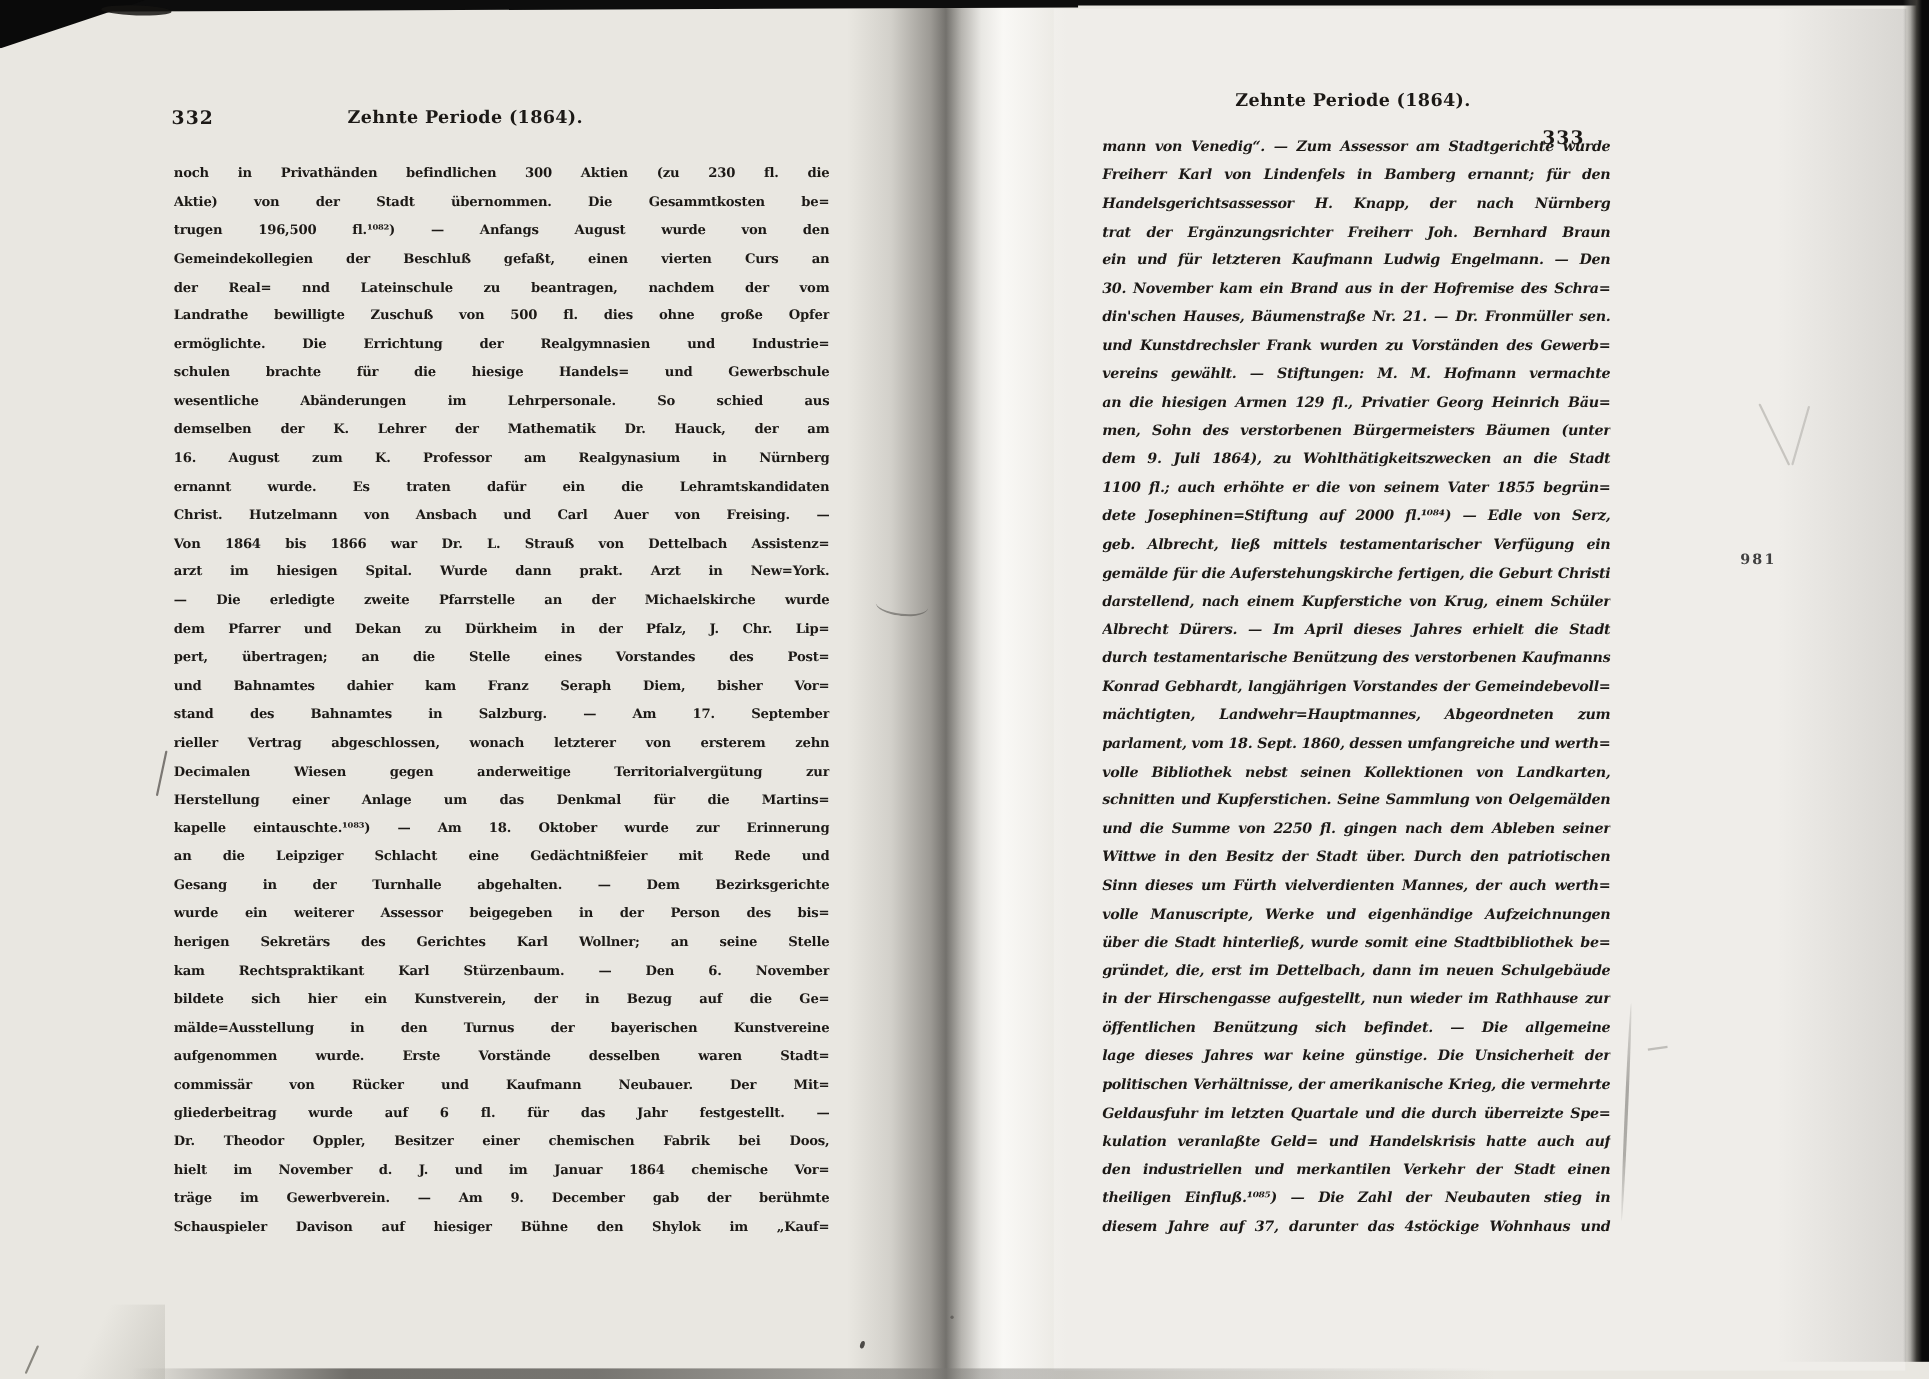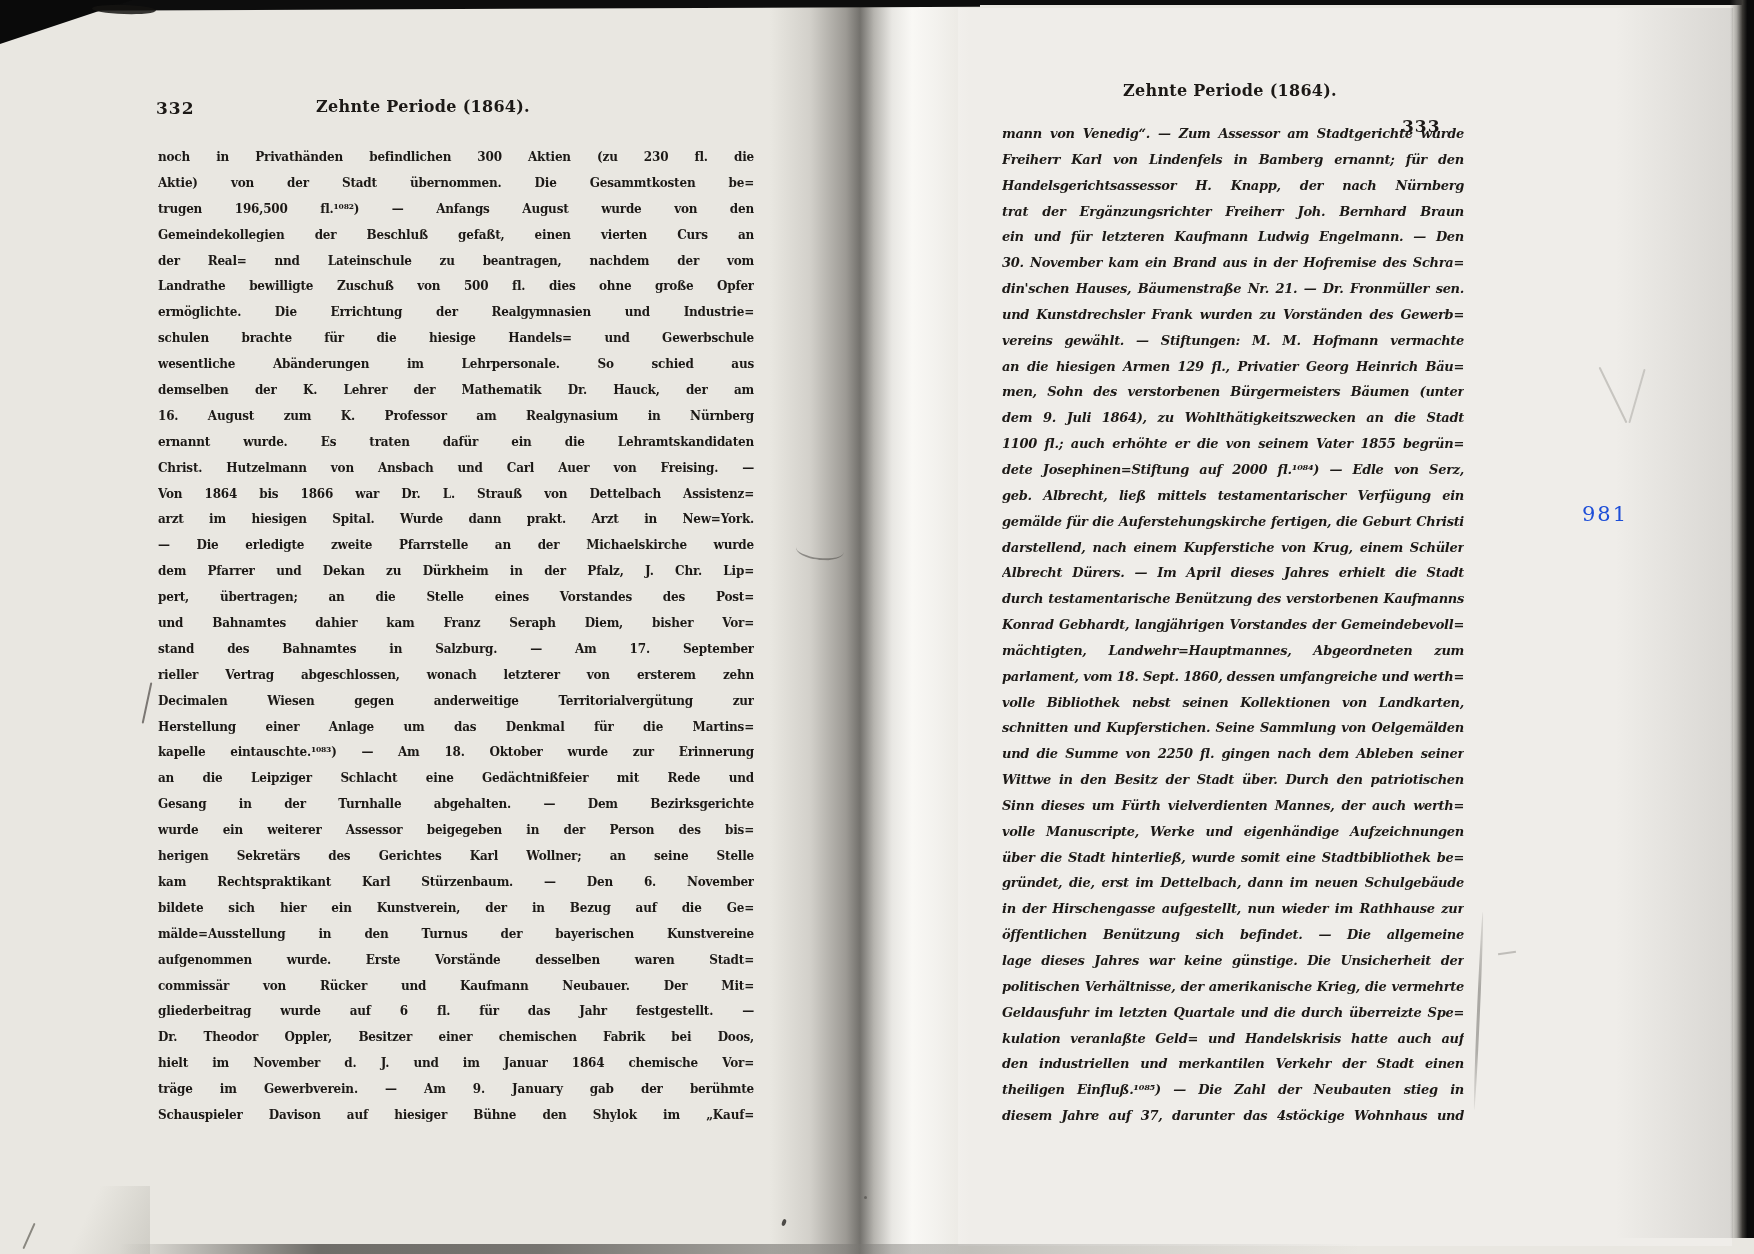--- a/index.html
+++ b/index.html
@@ -49,21 +49,21 @@
   .tb-right .line{height:25.85px;}
   
   .slash-left{position:absolute;left:146px;top:682px;width:2px;height:42px;background:rgba(85,82,77,.75);transform:rotate(12deg);border-radius:2px;}
   .gutter-curve{position:absolute;left:796px;top:540px;width:48px;height:18px;border-bottom:2px solid rgba(80,78,74,.55);border-radius:0 0 100% 100%;transform:rotate(6deg);}
   .v-mark-a{position:absolute;left:1612px;top:364px;width:2px;height:62px;background:rgba(150,148,142,.45);transform:rotate(-26deg);border-radius:2px;}
   .v-mark-b{position:absolute;left:1636px;top:368px;width:2px;height:56px;background:rgba(150,148,142,.4);transform:rotate(16deg);border-radius:2px;}
   .long-curve{position:absolute;left:1477px;top:912px;width:3px;height:198px;
     background:linear-gradient(180deg,rgba(110,108,103,.15),rgba(110,108,103,.55) 40%,rgba(110,108,103,.5) 70%,rgba(110,108,103,.1));
     border-radius:50%;transform:rotate(2.5deg);}
   .tick-mark{position:absolute;left:1498px;top:952px;width:18px;height:2px;background:rgba(120,118,112,.4);transform:rotate(-8deg);}
-  .ghost-text{position:absolute;left:1582px;top:502px;font-size:21px;font-weight:normal;color:#1d4ed8;letter-spacing:2px;}
+  .ghost-text{position:absolute;left:1582px;top:502px;font-size:13px;font-weight:bold;color:#404040;letter-spacing:2px;}
   .speck{position:absolute;background:rgba(40,38,35,.8);border-radius:50%;}
   .speck-a{left:782px;top:1219px;width:4px;height:7px;transform:rotate(18deg);}
   .speck-b{left:864px;top:1196px;width:3px;height:3px;opacity:.5;}
 </style>
 </head>
 <body>
 
 <div id="scan">
 
   <div class="page-right-base"></div>
@@ -103,21 +103,21 @@
         <div class="line">wurde ein weiterer Assessor beigegeben in der Person des bis=</div>
         <div class="line">herigen Sekretärs des Gerichtes Karl Wollner; an seine Stelle</div>
         <div class="line">kam Rechtspraktikant Karl Stürzenbaum. — Den 6. November</div>
         <div class="line">bildete sich hier ein Kunstverein, der in Bezug auf die Ge=</div>
         <div class="line">mälde=Ausstellung in den Turnus der bayerischen Kunstvereine</div>
         <div class="line">aufgenommen wurde.  Erste Vorstände desselben waren Stadt=</div>
         <div class="line">commissär von Rücker und Kaufmann Neubauer.  Der Mit=</div>
         <div class="line">gliederbeitrag wurde auf 6 fl. für das Jahr festgestellt. —</div>
         <div class="line">Dr. Theodor Oppler, Besitzer einer chemischen Fabrik bei Doos,</div>
         <div class="line">hielt im November d. J. und im Januar 1864 chemische Vor=</div>
-        <div class="line">träge im Gewerbverein. — Am 9. January gab der berühmte</div>
+        <div class="line">träge im Gewerbverein. — Am 9. December gab der berühmte</div>
         <div class="line">Schauspieler Davison auf hiesiger Bühne den Shylok im „Kauf=</div>
       </div>
   </div>
 
   <div>
     <div class="running-head head-right">Zehnte Periode (1864).</div>
     <span class="pageno pn-right">333</span>
     <div class="textblock tb-right">
         <div class="line">mann von Venedig“. — Zum Assessor am Stadtgerichte wurde</div>
         <div class="line">Freiherr Karl von Lindenfels in Bamberg ernannt; für den</div>

